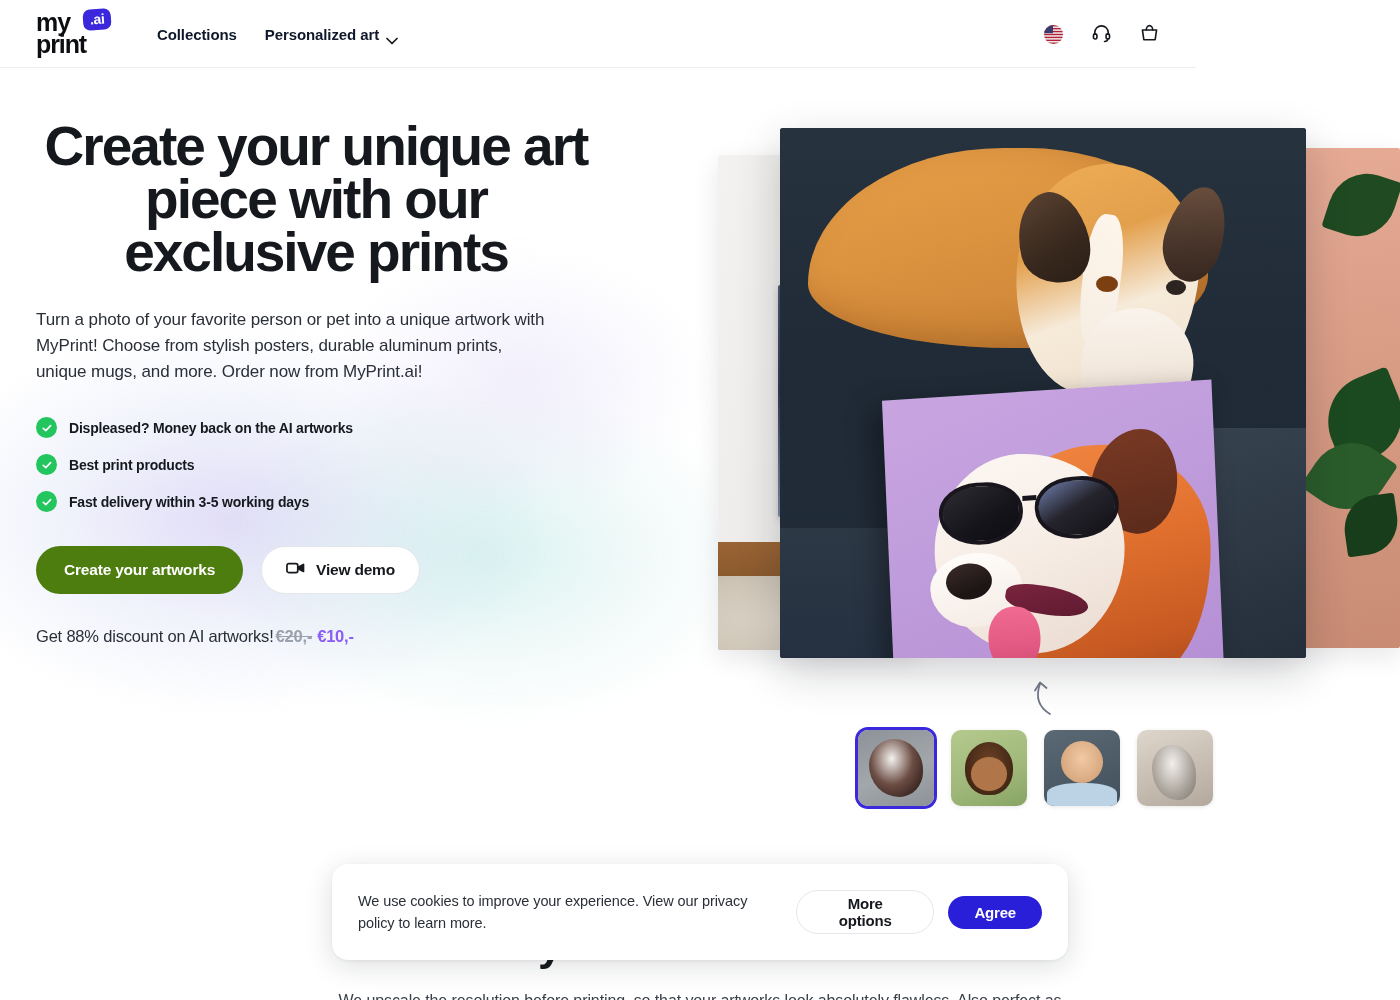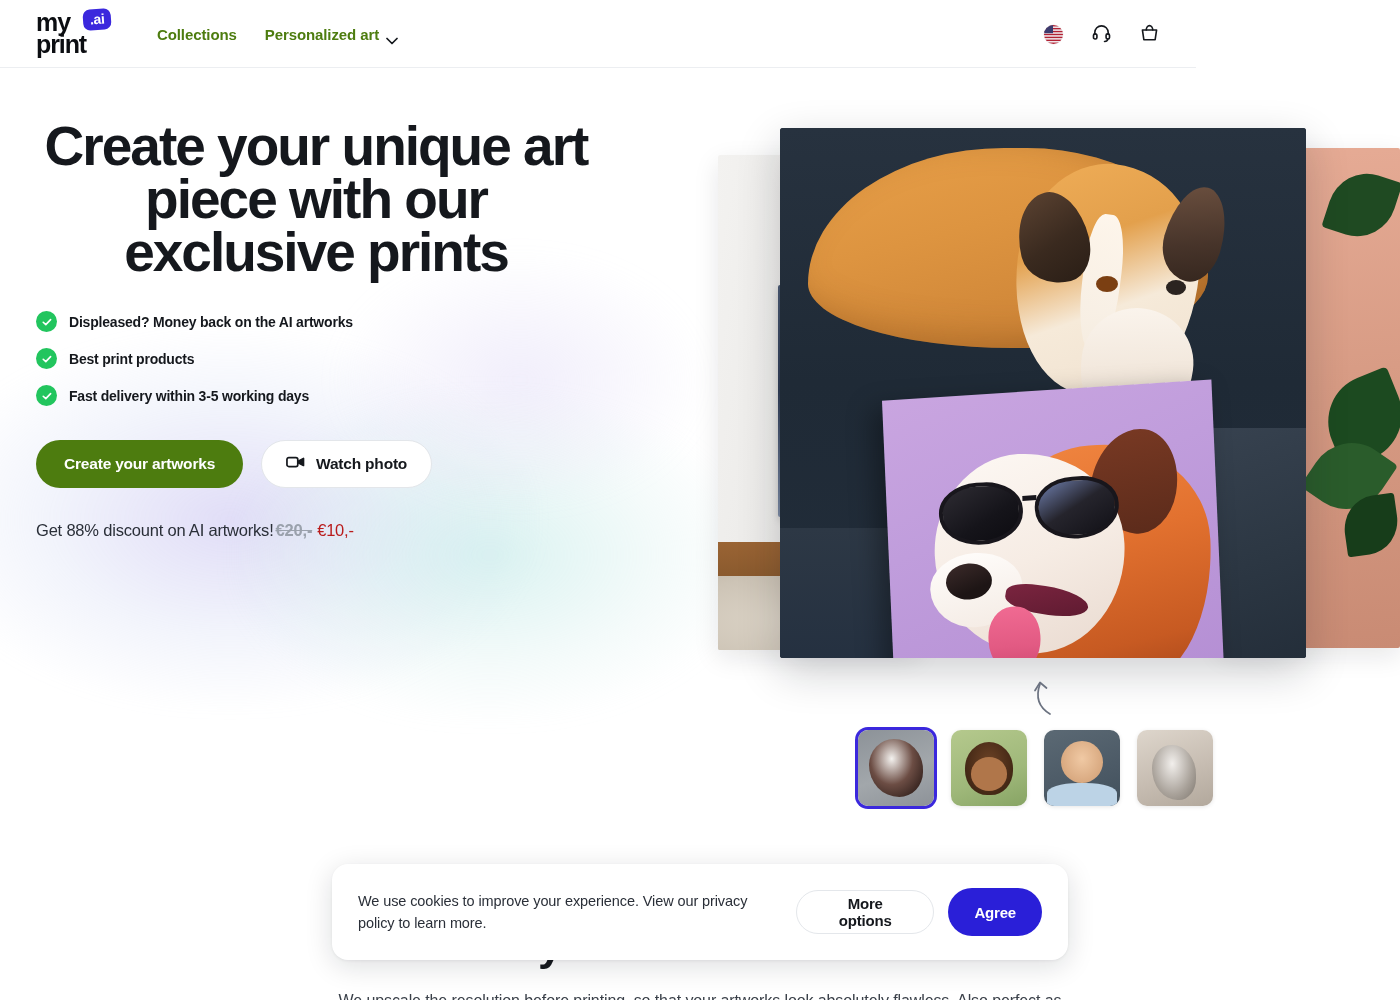--- a/index.html
+++ b/index.html
@@ -25,21 +25,21 @@
   .logo-print { position:absolute; left:0; top:22px; font-size: 25px; font-weight: 900; letter-spacing: -1.1px; line-height: 22px; color:#0c0e12; }
   .logo-ai {
     position:absolute; left:47px; top:-2px;
     background:#3b28dd; color:#fff;
     font-size: 14px; font-weight: 900; letter-spacing:-0.4px;
     padding: 2px 7px 3px; border-radius: 7px;
     transform: rotate(-4deg);
   }
   .nav { position:absolute; left:157px; top:0; height:68px; display:flex; align-items:center; gap: 28px; }
   .nav-item {
-    font-size: 15px; font-weight: 700; color:#4d7c0f; cursor:pointer;
+    font-size: 15px; font-weight: 700; color:#0f172a; cursor:pointer;
     display:flex; align-items:center; gap:7px; letter-spacing:-0.1px;
   }
   .chev { width: 11px; height: 7px; display:inline-block; }
   .header-right { position:absolute; right: 36px; top:0; height:68px; display:flex; align-items:center; gap: 26px; }
   .icon-btn { cursor:pointer; display:flex; align-items:center; justify-content:center; width:22px; height:22px; }
   .flag { width:19px; height:19px; border-radius:50%; overflow:hidden; position:relative; box-shadow:0 0 0 0.5px rgba(0,0,0,.08); }
 
   
   .glow-a {
     position:absolute; left:-80px; top:330px; width:620px; height:380px;
@@ -79,21 +79,21 @@
     letter-spacing:-0.2px; cursor:pointer; font-family:"Liberation Sans", sans-serif;
   }
   .btn-secondary {
     background:#fff; color:#15181d; border:1px solid #e3e6ea; border-radius: 999px;
     height: 48px; padding: 0 24px; font-size: 15.5px; font-weight: 700;
     letter-spacing:-0.2px; cursor:pointer; display:flex; align-items:center; gap: 11px;
     font-family:"Liberation Sans", sans-serif;
   }
   .discount { margin-top: 33px; font-size: 16.5px; color:#2a2f38; letter-spacing:-0.2px; }
   .price-old { color:#9aa1ac; text-decoration: line-through; font-weight:600; margin-left:2px; }
-  .price-new { color:#b91c1c; font-weight:400; margin-left:5px; }
+  .price-new { color:#8b5cf6; font-weight:700; margin-left:5px; }
 
   
   .hero-stage { position:absolute; left:700px; top:120px; width:700px; height:560px; z-index:5; }
 
   .side-img {
     position:absolute; border-radius: 2px; overflow:hidden;
     box-shadow: 0 8px 26px rgba(16,20,30,.10);
   }
   .side-left { left: 18px; top: 35px; width: 200px; height: 495px; }
   .sl-wall { position:absolute; inset:0; background: linear-gradient(100deg,#f3f2f0 0%, #e9e8e6 62%, #dddbd8 100%); }
@@ -257,21 +257,21 @@
   }
   .cookie-text { font-size: 14.5px; line-height: 22px; color:#2a2f38; max-width: 420px; letter-spacing:-0.1px; }
   .cookie-btns { margin-left:auto; display:flex; align-items:center; gap: 14px; }
   .btn-more {
     background:#fff; border:1px solid #e4e7eb; border-radius: 999px;
     height: 44px; padding: 4px 24px; font-size: 15px; font-weight: 700; color:#15181d;
     cursor:pointer; font-family:"Liberation Sans", sans-serif; letter-spacing:-0.2px;
   }
   .btn-agree {
     background:#2a1fd8; border:none; border-radius: 999px; color:#fff;
-    height: 48px; padding: 0 26px; font-size: 15px; font-weight: 700;
+    height: 33px; padding: 0 26px; font-size: 15px; font-weight: 700;
     cursor:pointer; font-family:"Liberation Sans", sans-serif; letter-spacing:-0.2px;
   }
 </style>
 </head>
 <body>
 
 <div class="page">
 
   <div class="header">
     <div class="logo">
@@ -397,20 +397,21 @@
 
   <div class="thumbs">
     <div class="thumb th-dog selected"></div>
     <div class="thumb th-kid"></div>
     <div class="thumb th-man"></div>
     <div class="thumb th-cat"></div>
   </div>
 
   <div class="left">
     <h1 class="hero-title">Create your unique art piece with our exclusive prints</h1>
+    <p class="hero-sub">Turn a photo of your favorite person or pet into a unique artwork with MyPrint! Choose from stylish posters, durable aluminum prints, unique mugs, and more. Order now from MyPrint.ai!</p>
 
     <div class="checklist">
       <div class="check-row">
         <span class="check-ic">
           <svg viewBox="0 0 14 14" width="12" height="12">
               <path d="M2.6 7.3L5.6 10.1L11.2 4.2" fill="none" stroke="#fff" stroke-width="1.9" stroke-linecap="round" stroke-linejoin="round"></path>
             </svg>
         </span>
         <span class="check-label">Displeased? Money back on the AI artworks</span>
       </div>
@@ -434,21 +435,21 @@
 
     <div class="cta-row">
       <button class="btn-primary">Create your artworks</button>
       <button class="btn-secondary">
         <span>
           <svg viewBox="0 0 20 14" width="19" height="14" fill="none" stroke="#15181d" stroke-width="1.8" stroke-linecap="round" stroke-linejoin="round">
             <rect x="1" y="2.4" width="11.4" height="9.4" rx="2"></rect>
             <path d="M12.8 6.2L18.4 3.3v7.4l-5.6-2.9z" fill="#15181d"></path>
           </svg>
         </span>
-        <span>Watch photo</span>
+        <span>View demo</span>
       </button>
     </div>
 
     <div class="discount">
       <span>Get 88% discount on AI artworks!</span><span class="price-old">€20,-</span><span class="price-new">€10,-</span>
     </div>
   </div>
 
   <div class="bottom-sec">
     <div class="bottom-title">Print your favorite artworks</div>

